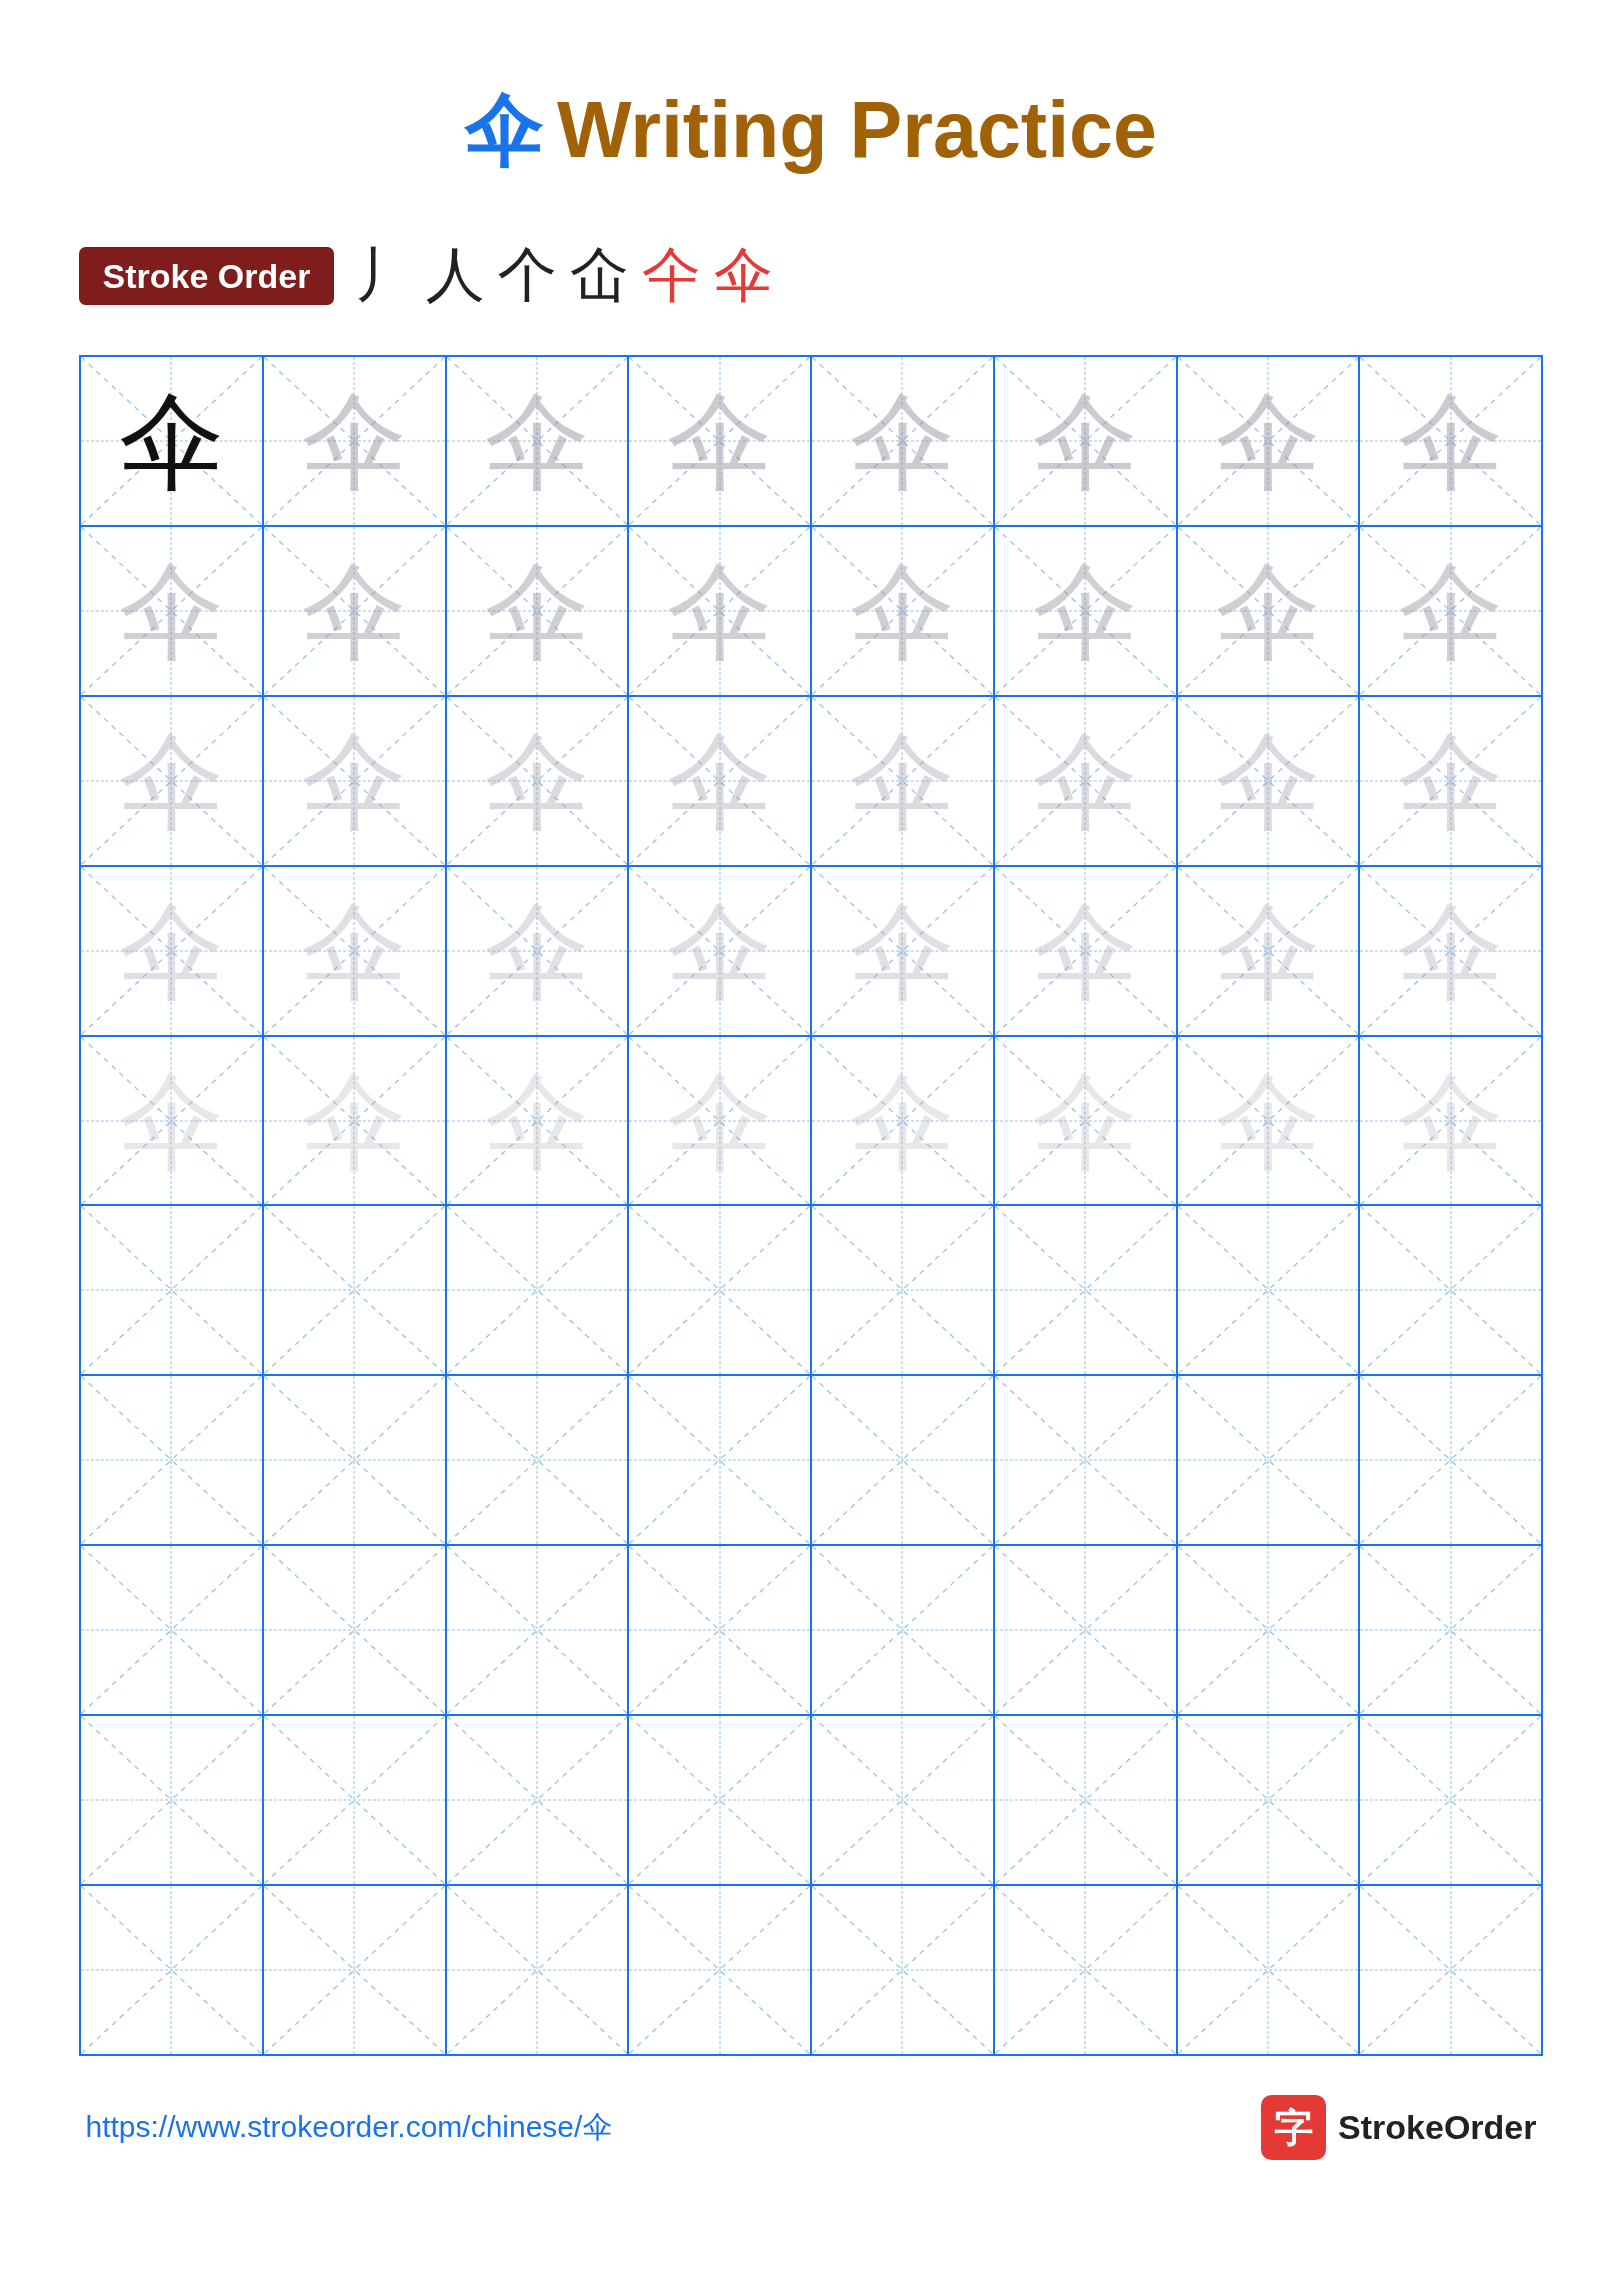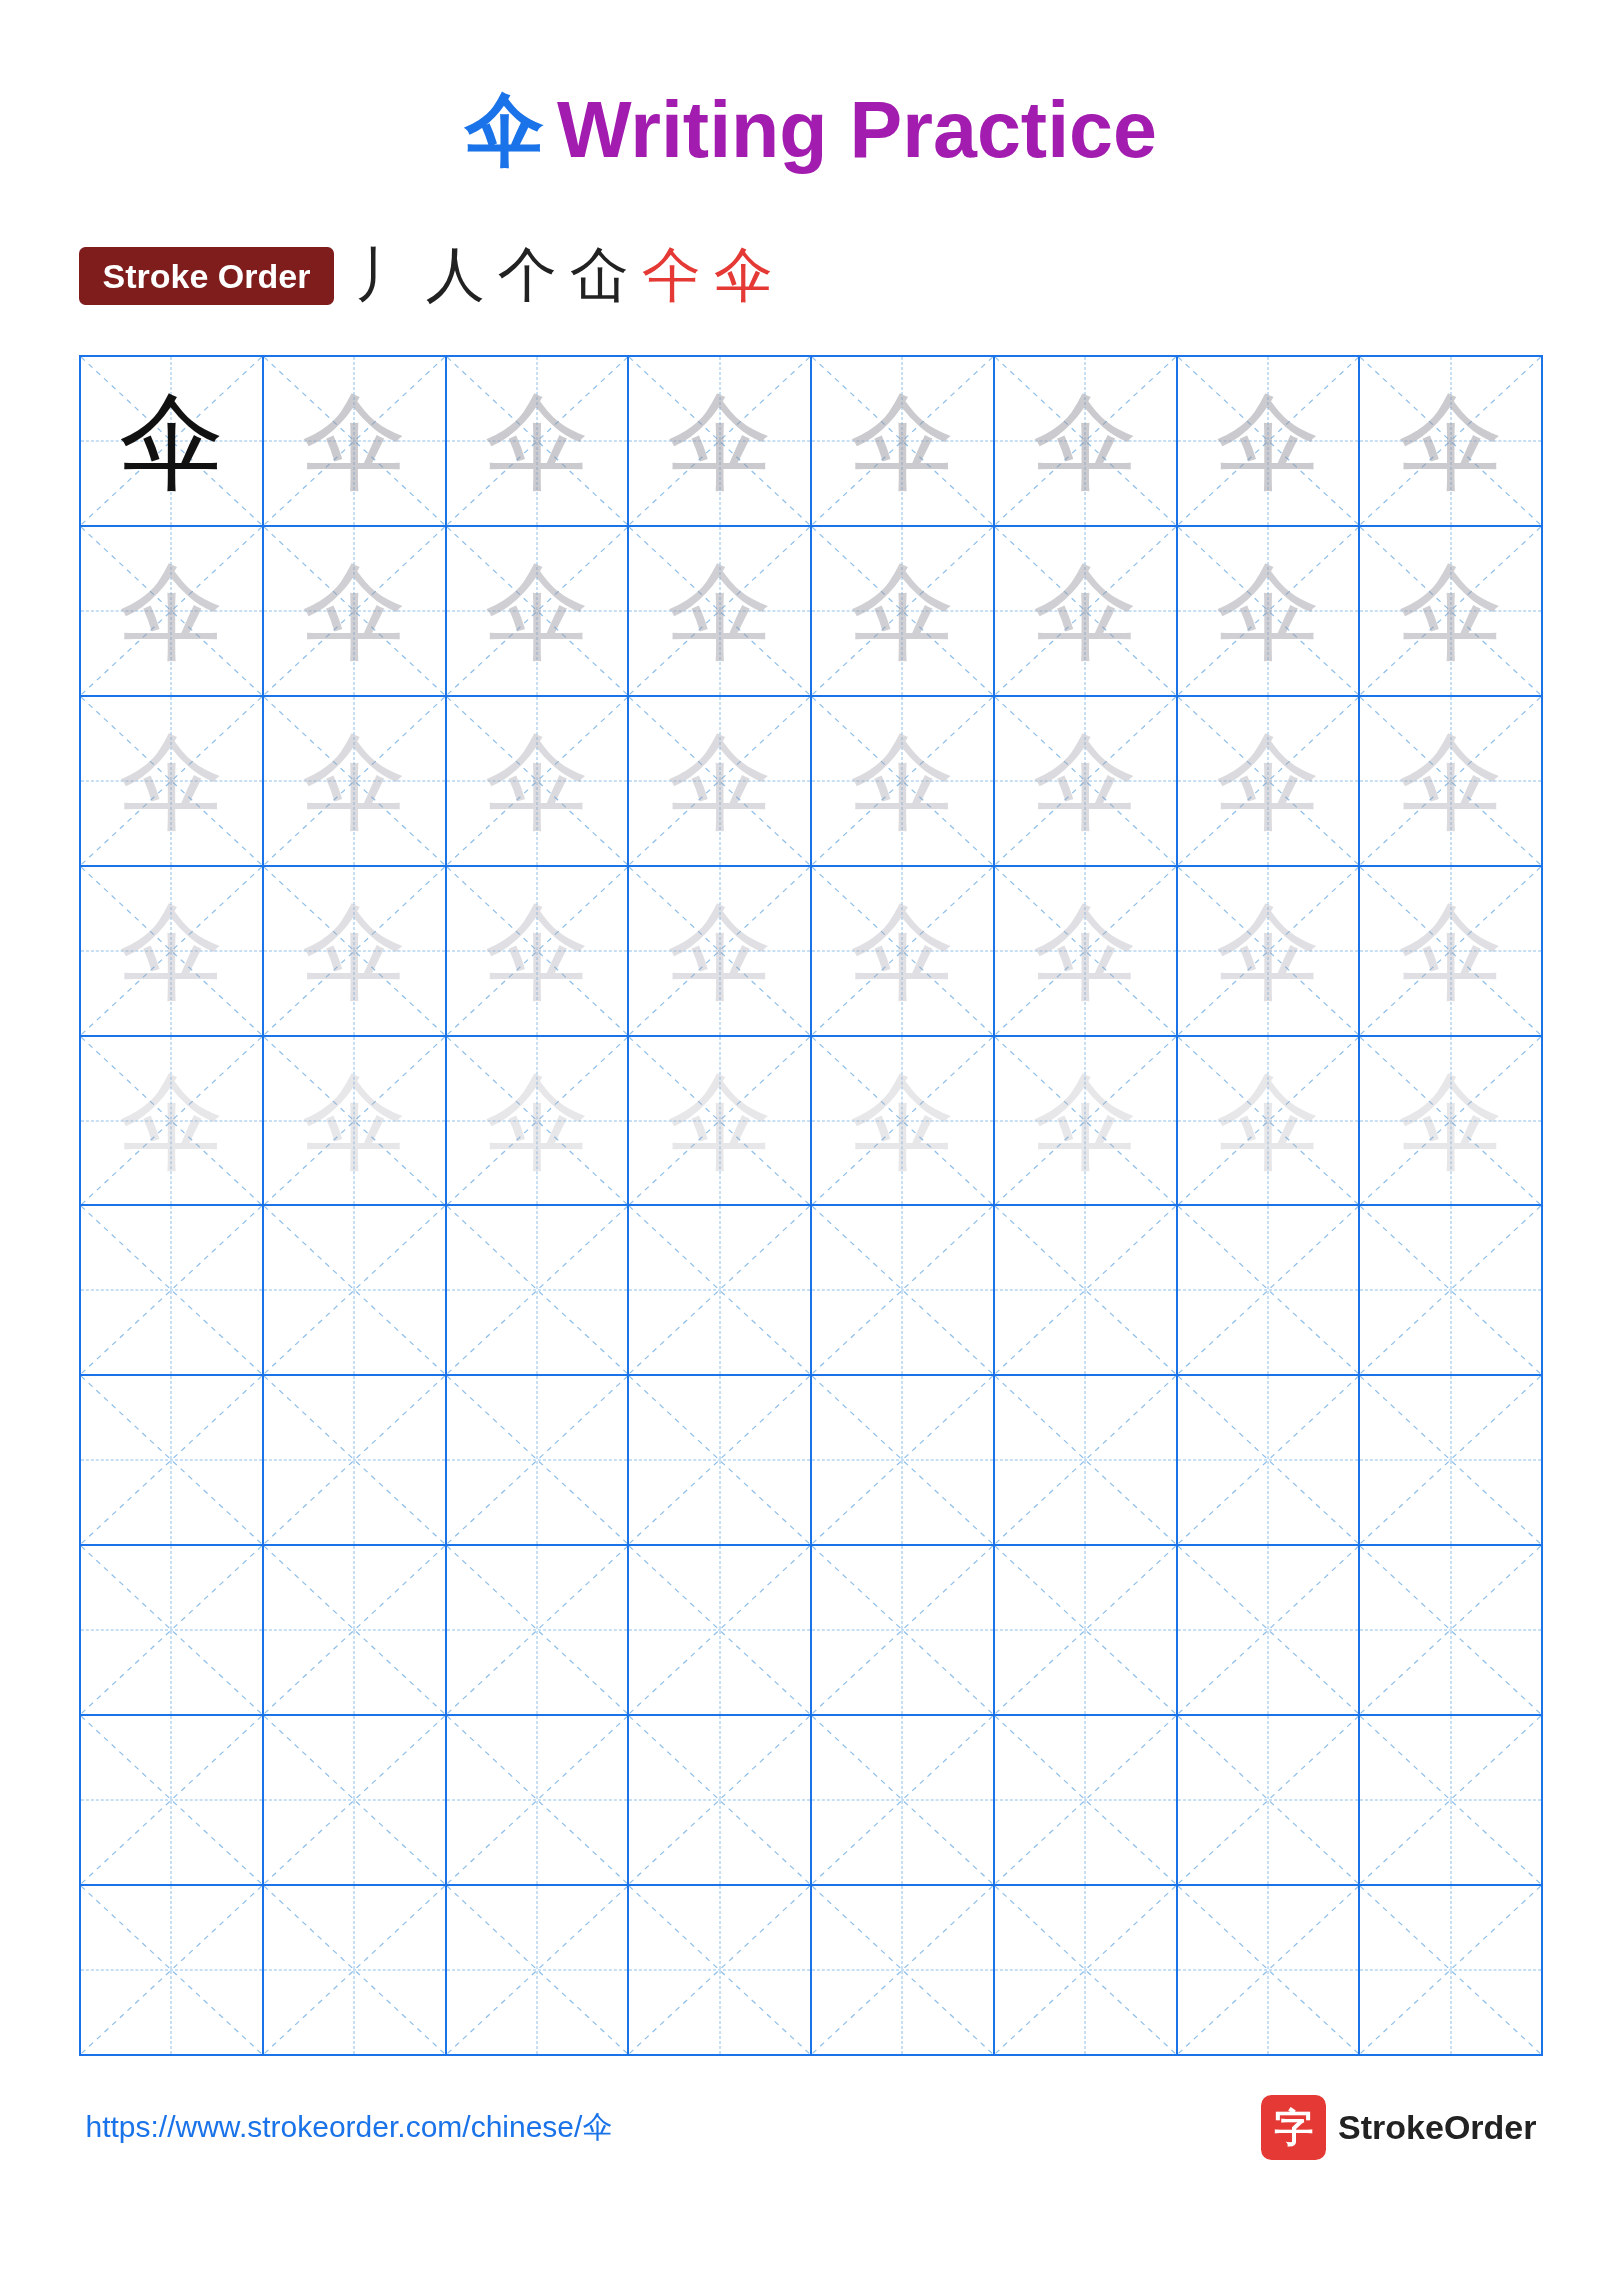--- a/index.html
+++ b/index.html
@@ -32,21 +32,21 @@
       font-weight: bold;
       color: #1a73e8;
     }
 
     .title-char {
       color: #1a73e8;
       margin-right: 13px;
     }
 
     .title-en {
-      color: #a21caf;
+      color: #a16207;
     }
 
     
     .stroke-order-section {
       display: flex;
       align-items: center;
       margin-bottom: 39px;
       gap: 19.6px;
     }
 

